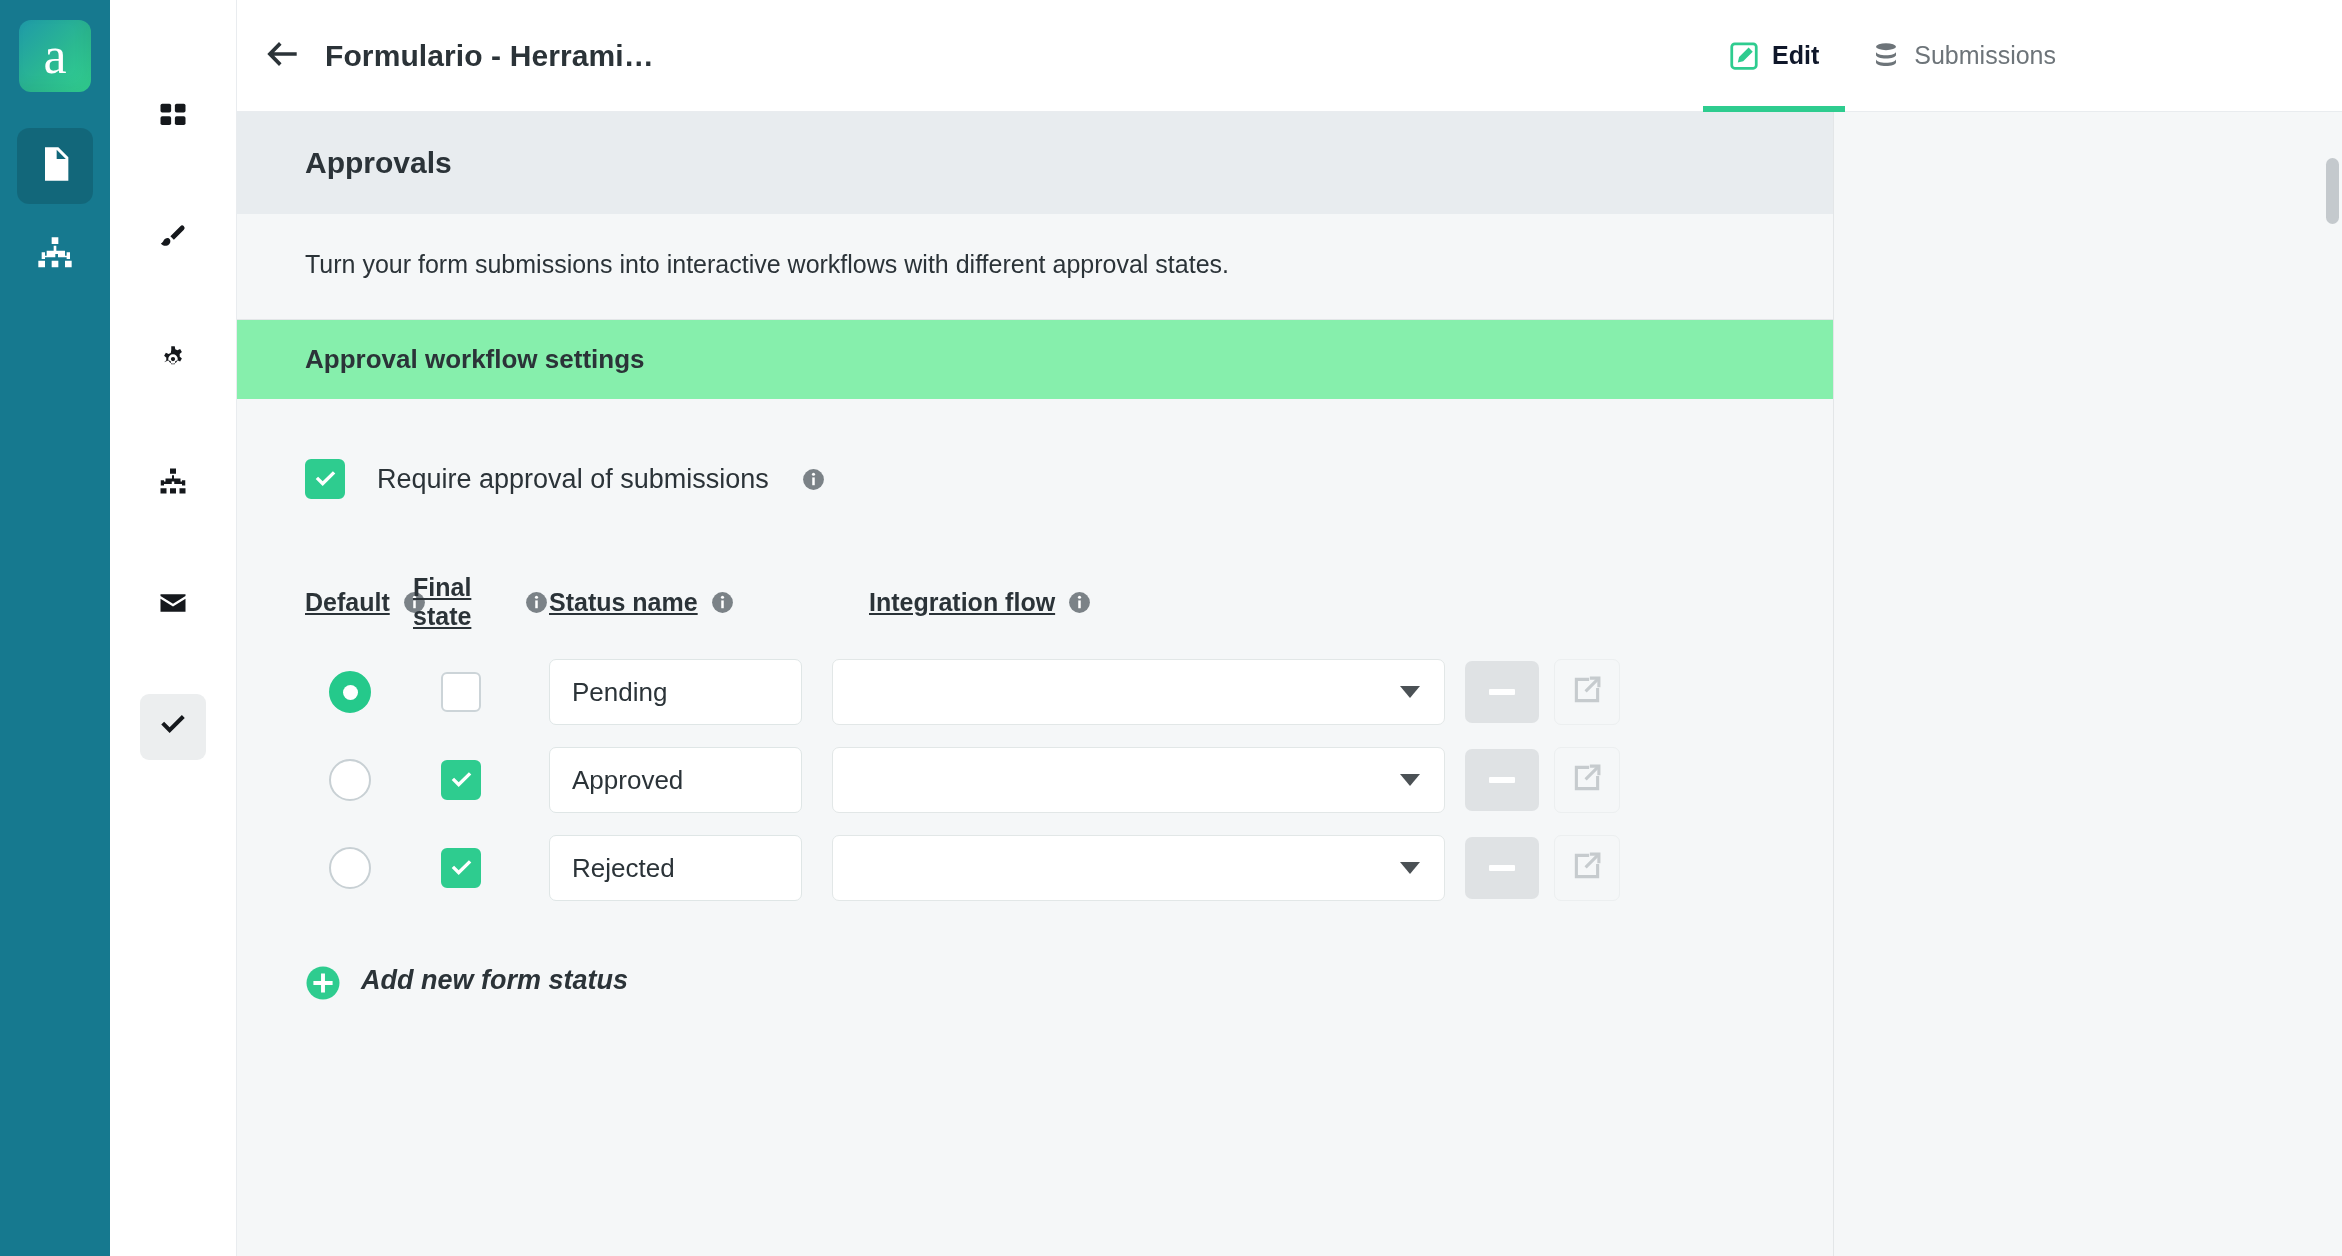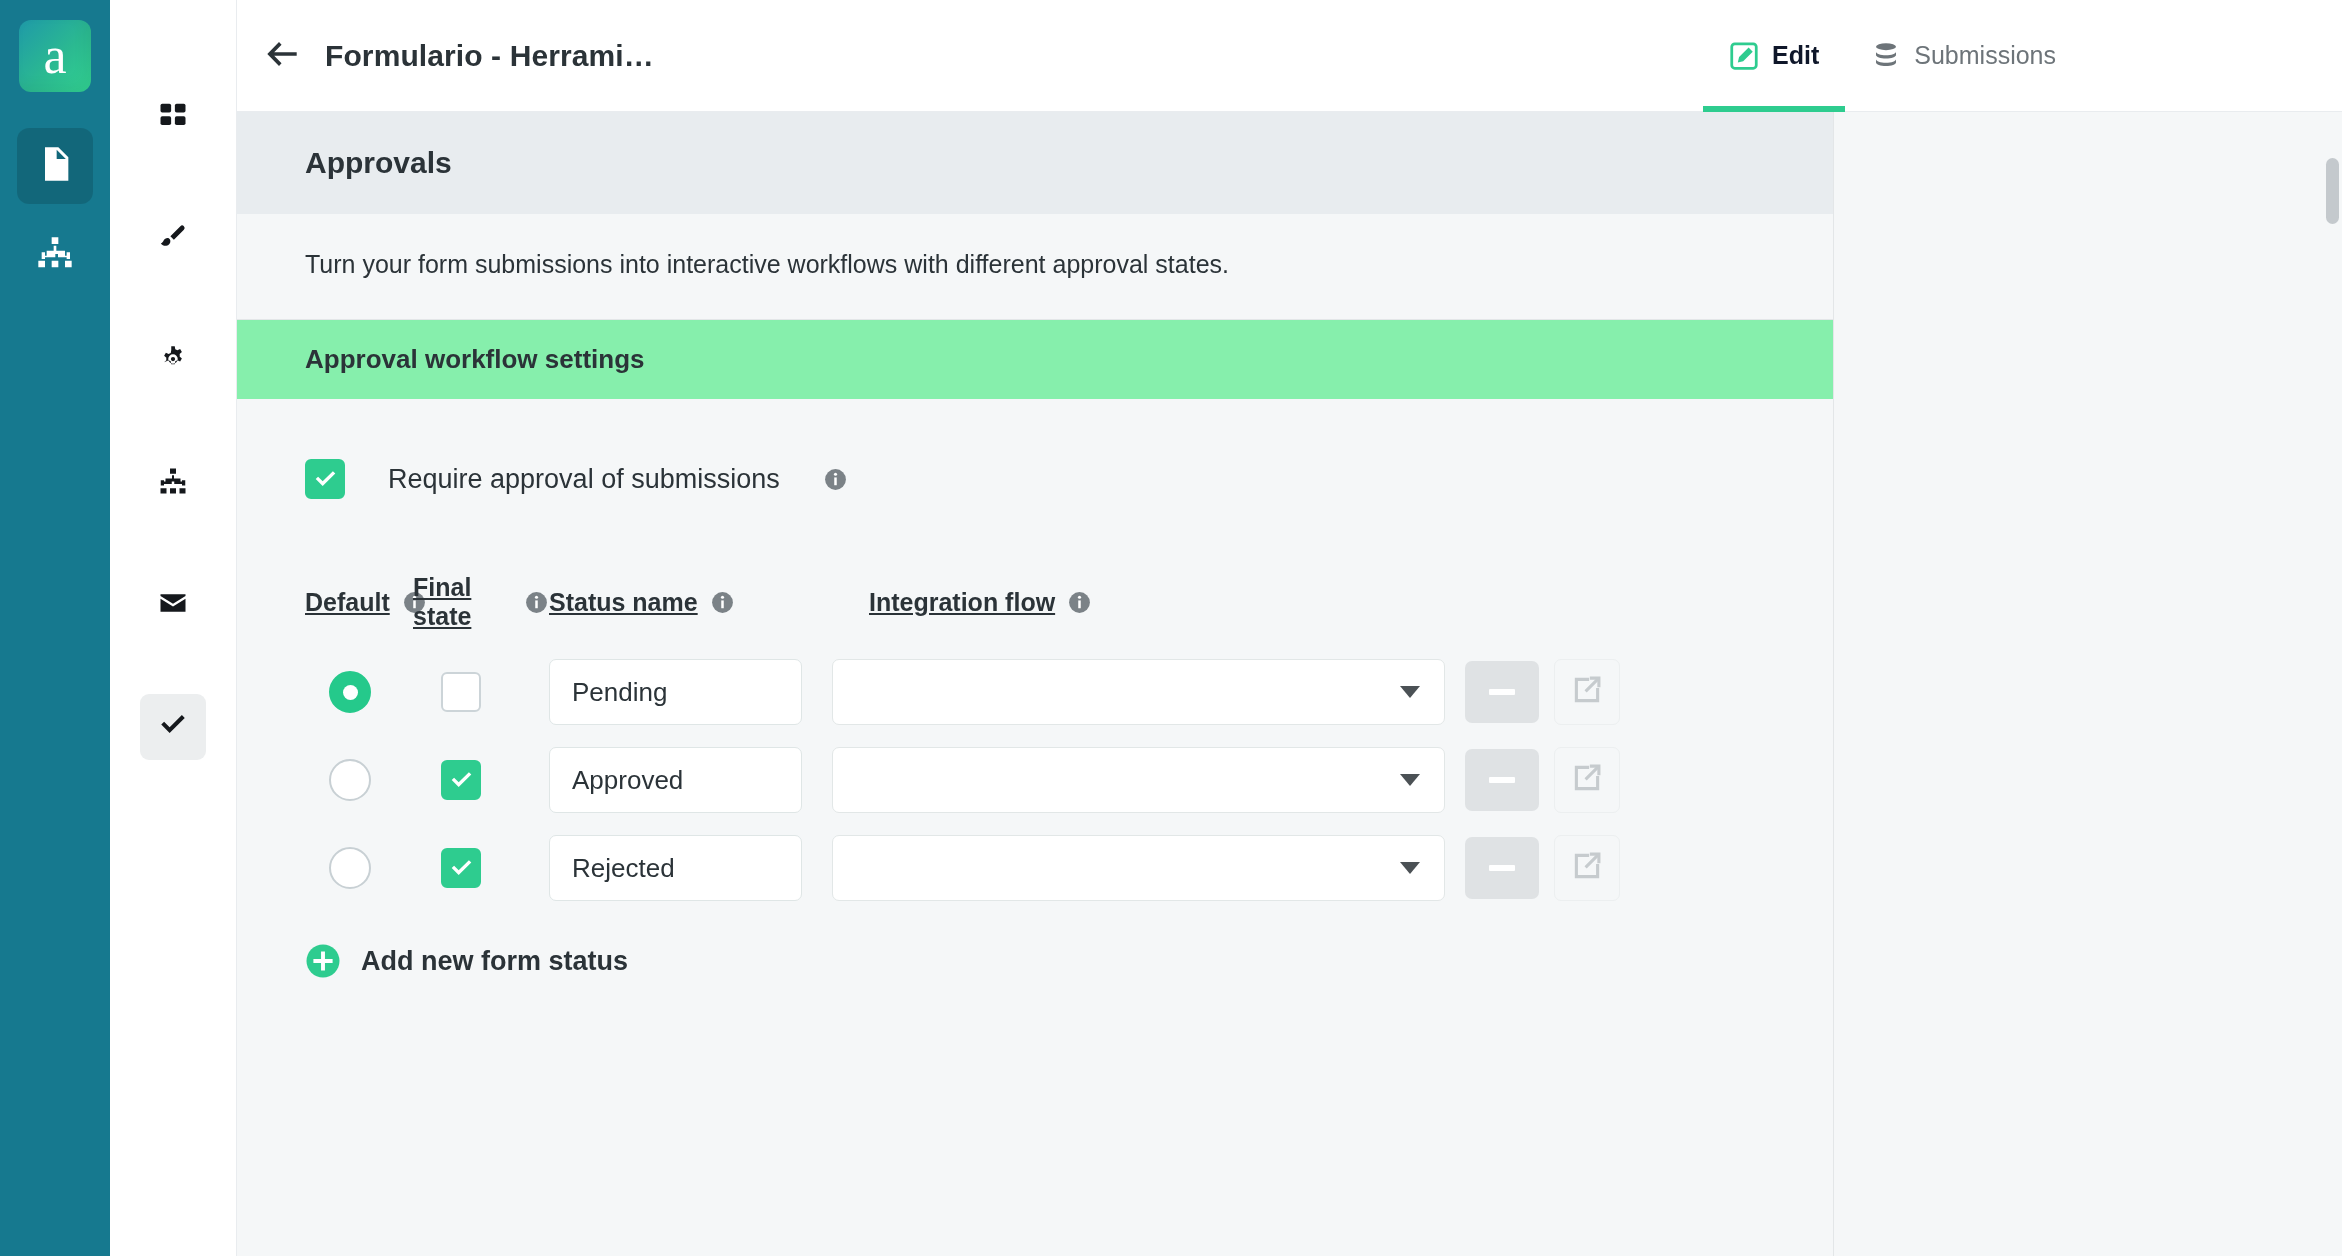--- a/index.html
+++ b/index.html
@@ -107,21 +107,21 @@
     font-size: 25px; color: #2b3338;
     border-bottom: 1px solid #e3e6e8;
   }
   .sub-head {
     background: #86efac; padding: 24px 68px;
     font-size: 26px; font-weight: bold; color: #2b3338;
   }
 
   .settings { padding: 60px 68px 0 68px; }
 
-  .require-row { display: flex; align-items: center; gap: 43px; margin-bottom: 74px; }
+  .require-row { display: flex; align-items: center; gap: 32px; margin-bottom: 74px; }
 
   
   .cbox {
     width: 40px; height: 40px; border-radius: 6px;
     background: #ffffff; border: 2px solid #ccd4d8;
     display: flex; align-items: center; justify-content: center;
     cursor: pointer; flex: 0 0 40px;
   }
   .cbox.on { background: #2ecc8f; border-color: #2ecc8f; }
   .cbox.on svg { width: 25px; height: 25px; fill: #ffffff; display: block; }
@@ -185,21 +185,21 @@
     margin-right: 15px;
   }
   .minus-btn .bar { width: 26px; height: 6px; background: #ffffff; border-radius: 1px; }
   .ext-btn {
     width: 66px; height: 66px; border-radius: 7px;
     border: 1px solid #eceff0; background: transparent;
     display: flex; align-items: center; justify-content: center; cursor: pointer;
   }
   .ext-btn svg { width: 34px; height: 34px; fill: none; stroke: #c6cbce; stroke-width: 2.2; }
 
-  .add-row { display: flex; align-items: center; gap: 20px; margin-top: 42px; cursor: pointer; }
+  .add-row { display: flex; gap: 20px; margin-top: 64px; cursor: pointer; font-style: italic; }
   .plus-ico { width: 36px; height: 36px; flex: 0 0 36px; }
   .plus-ico svg { width: 36px; height: 36px; }
   .add-label { font-size: 27px; font-weight: bold; color: #2b3338; }
 
   
   .vscroll {
     position: absolute; right: 3px; top: 46px; width: 13px; height: 66px;
     background: #c4c9cd; border-radius: 7px; cursor: pointer;
   }
 </style>

